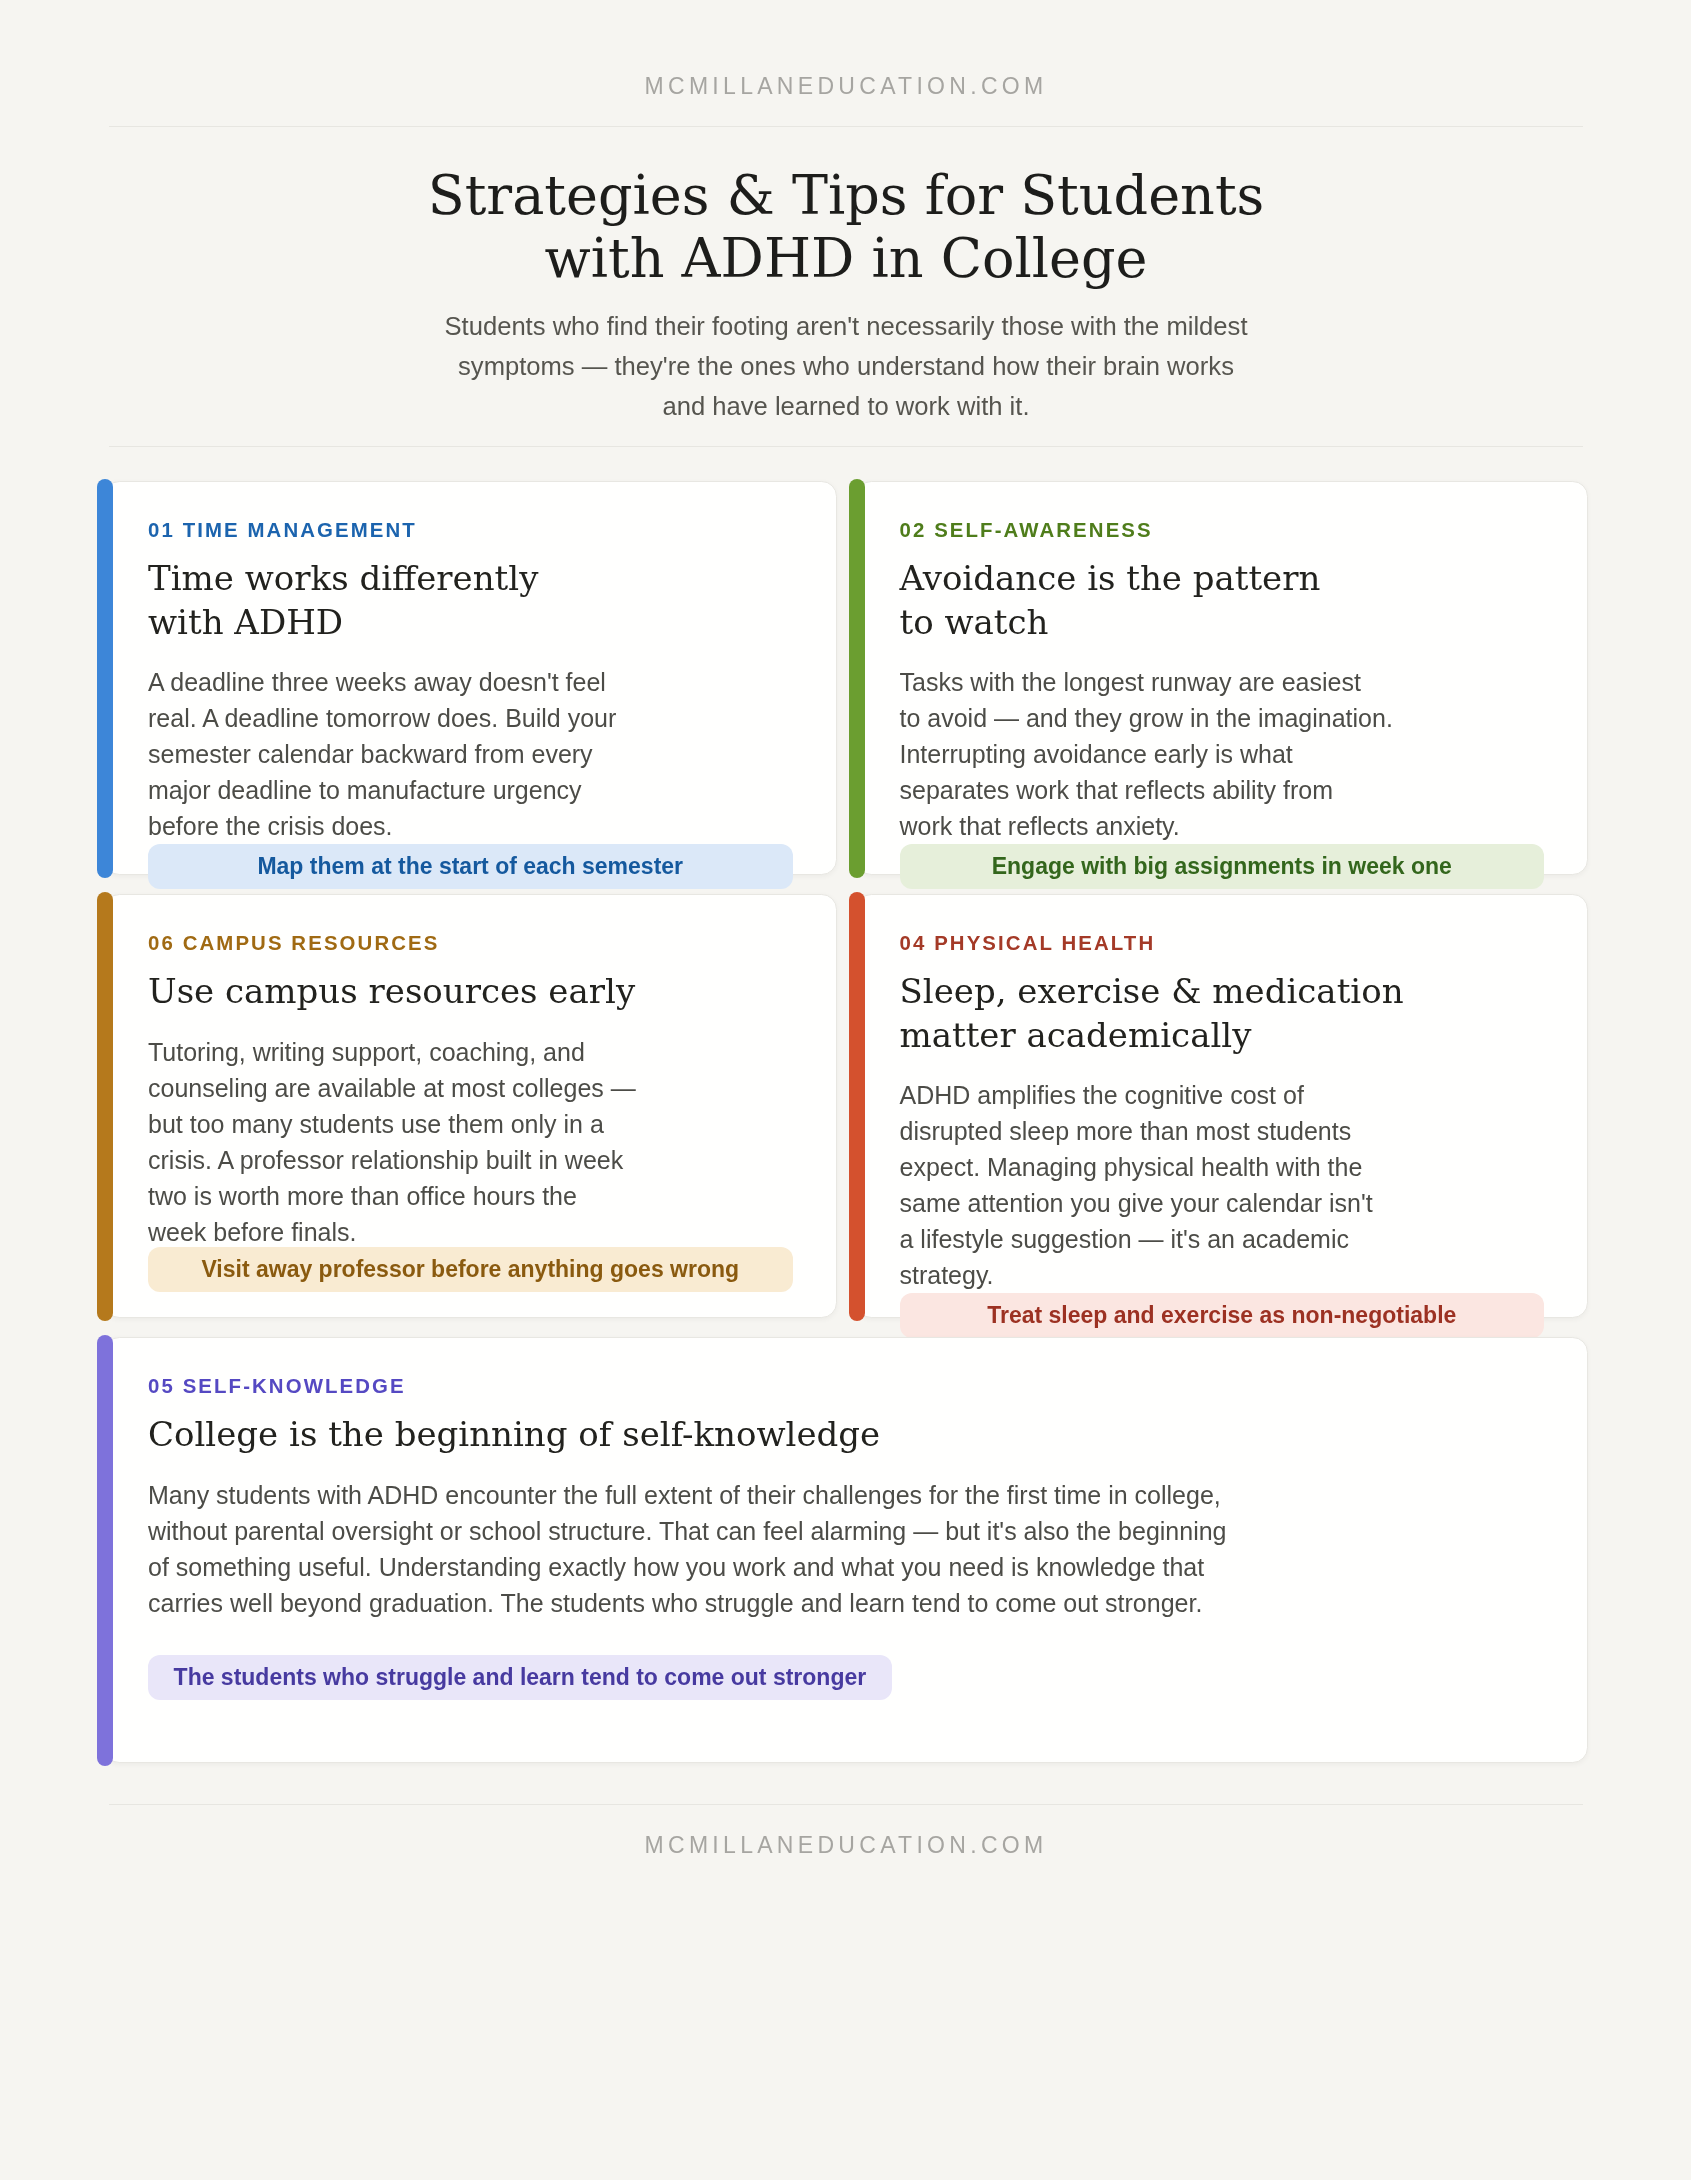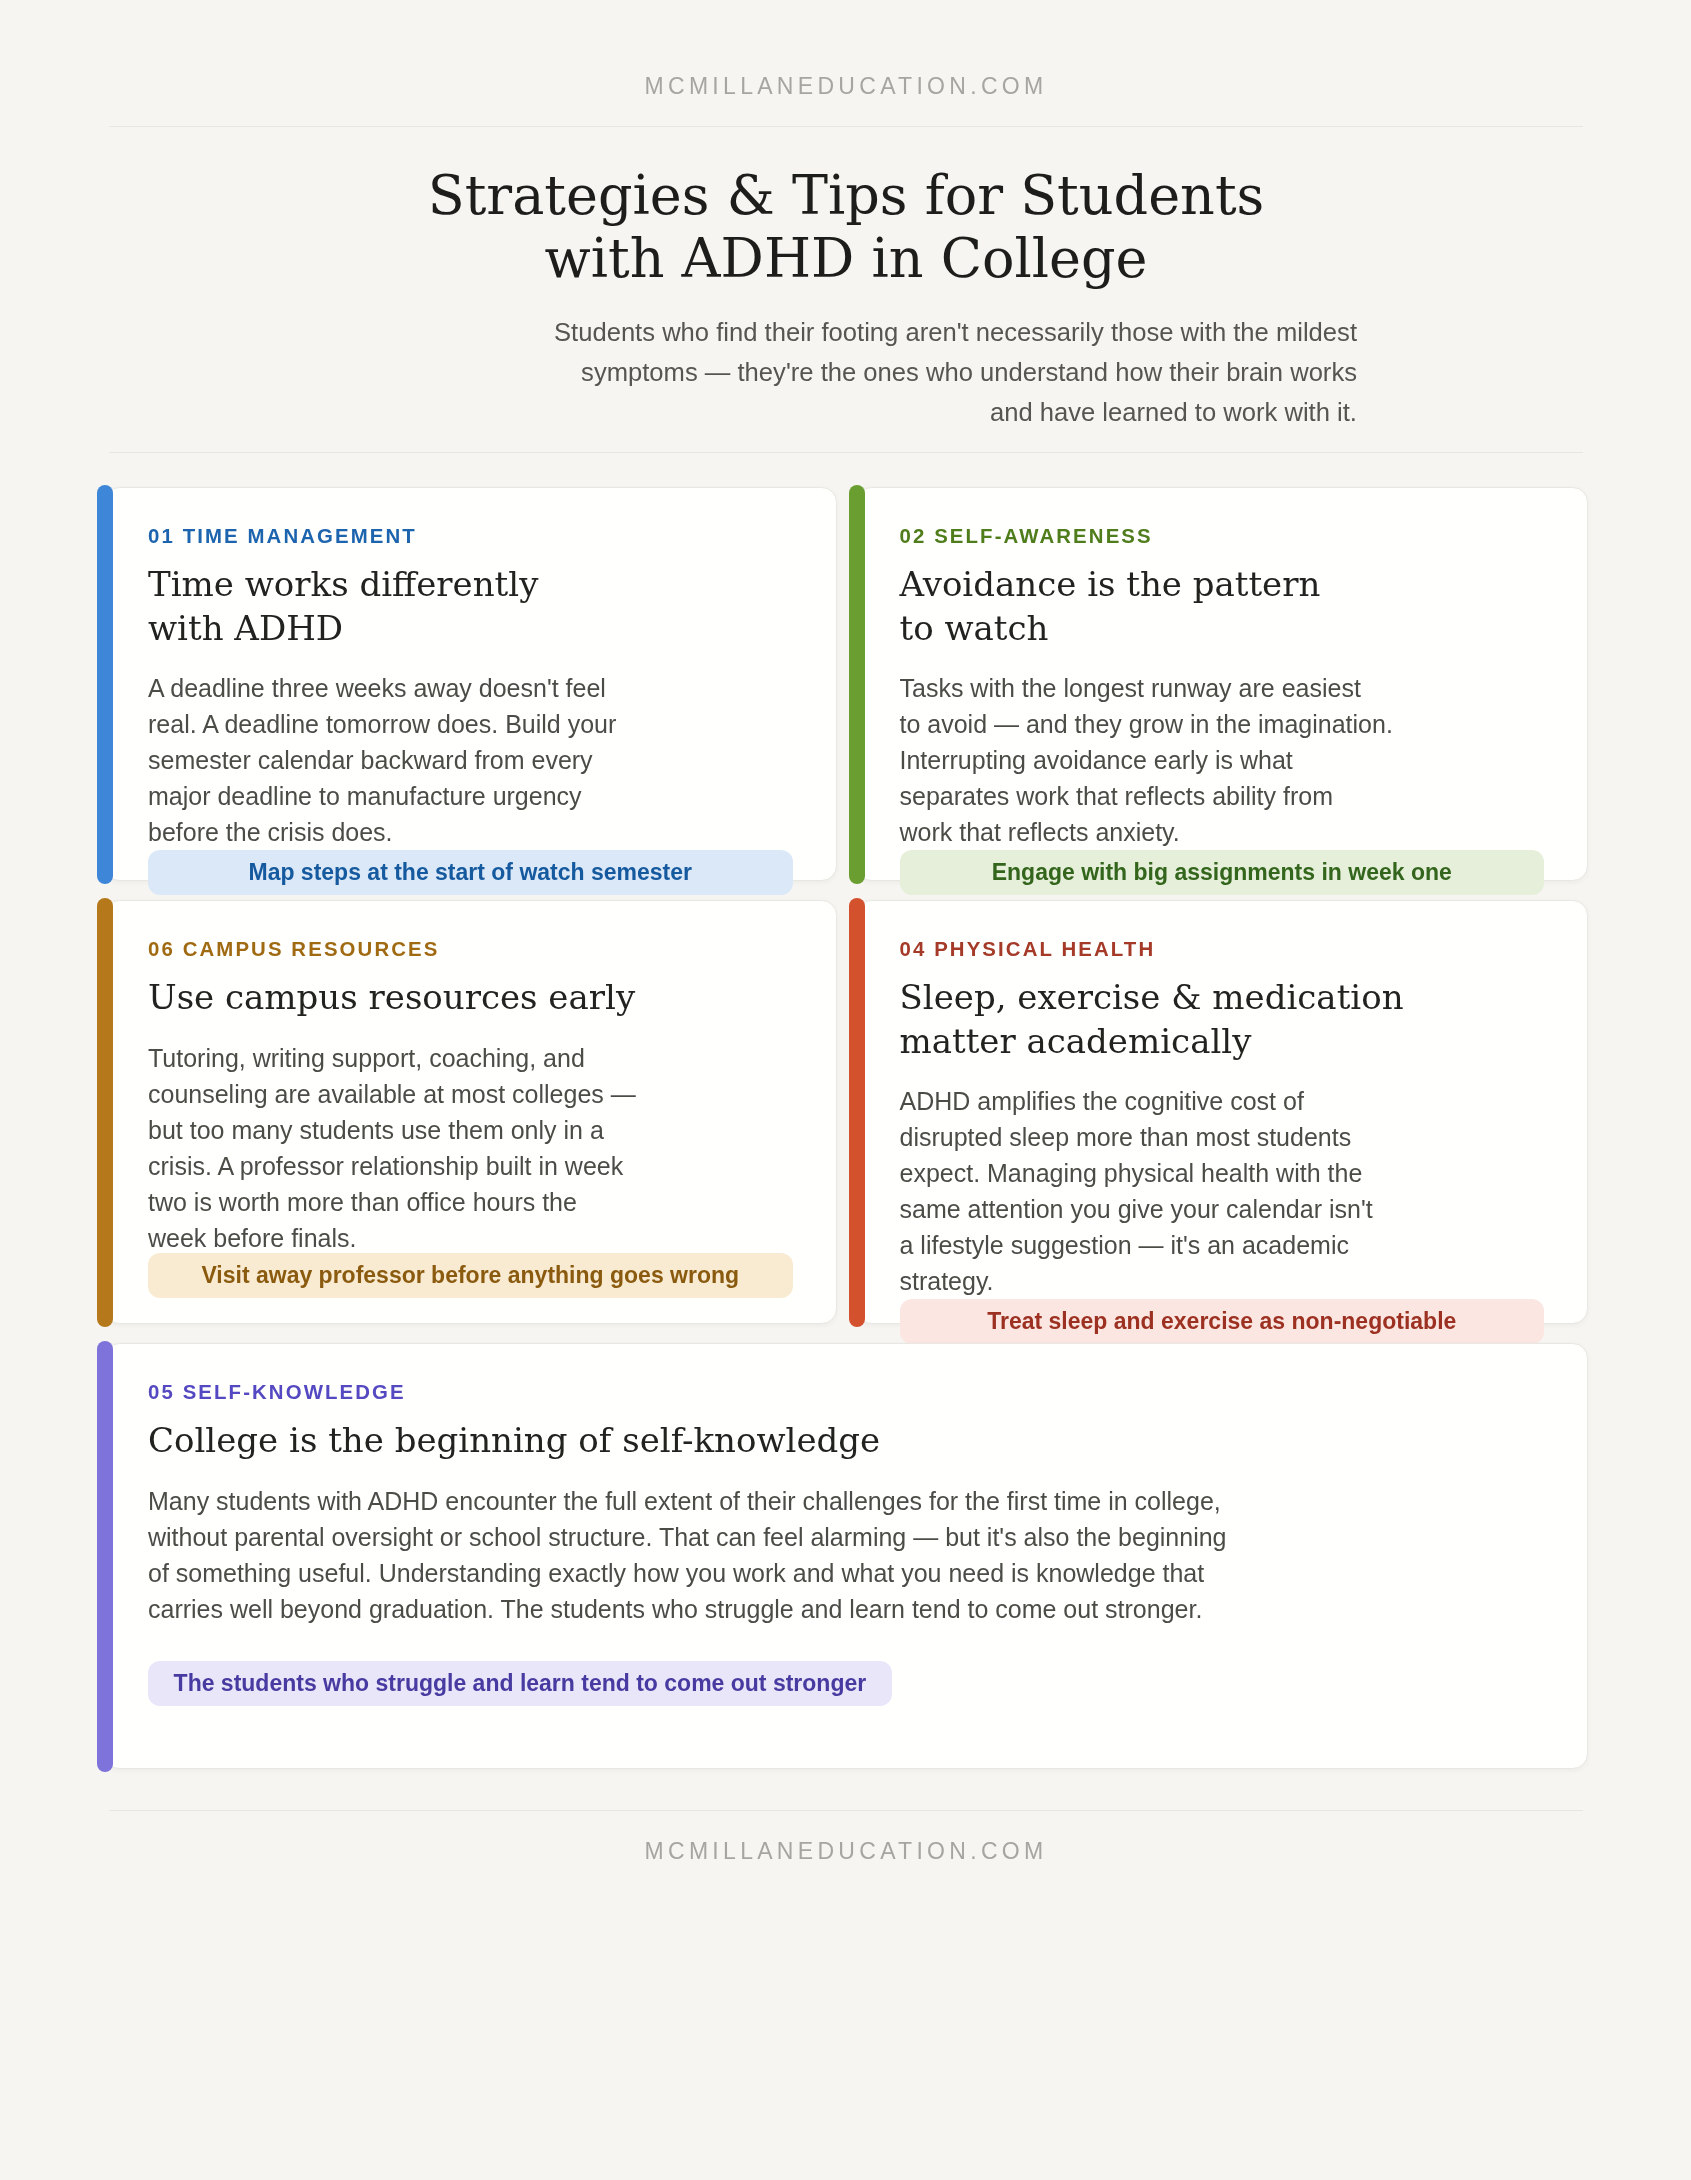--- a/index.html
+++ b/index.html
@@ -33,23 +33,23 @@
     margin-top: 37px;
     text-align: center;
     font-family: "DejaVu Serif", "Liberation Serif", serif;
     font-weight: normal;
     font-size: 54px;
     line-height: 1.17;
     color: #1d1d1b;
     white-space: pre-line;
   }
   .subtitle {
-    margin: 23px auto 0;
+    margin: 17px auto 0;
     max-width: 1022px;
-    text-align: right;
+    text-align: center;
     font-size: 25.6px;
     line-height: 1.56;
     color: #56554f;
     white-space: pre-line;
   }
 
   .grid {
     margin: 34px 104px 0;
     display: grid;
     grid-template-columns: 1fr 1fr;
@@ -147,21 +147,21 @@
     <section class="card card-01" style="--bar: #3d86d8; --label: #1c64ae; --pill-bg: #dbe8f8; --pill-text: #15599e;">
       <span class="accent-bar"></span>
       <div class="card-label">01 TIME MANAGEMENT</div>
       <h2 class="card-heading">Time works differently
 with ADHD</h2>
       <p class="card-body">A deadline three weeks away doesn't feel
 real. A deadline tomorrow does. Build your
 semester calendar backward from every
 major deadline to manufacture urgency
 before the crisis does.</p>
-      <div class="pill">Map steps at the start of watch semester</div>
+      <div class="pill">Map them at the start of each semester</div>
     </section>
 
     <section class="card card-02" style="--bar: #6b9e30; --label: #4f7d1b; --pill-bg: #e6efda; --pill-text: #33661c;">
       <span class="accent-bar"></span>
       <div class="card-label">02 SELF-AWARENESS</div>
       <h2 class="card-heading">Avoidance is the pattern
 to watch</h2>
       <p class="card-body">Tasks with the longest runway are easiest
 to avoid — and they grow in the imagination.
 Interrupting avoidance early is what

